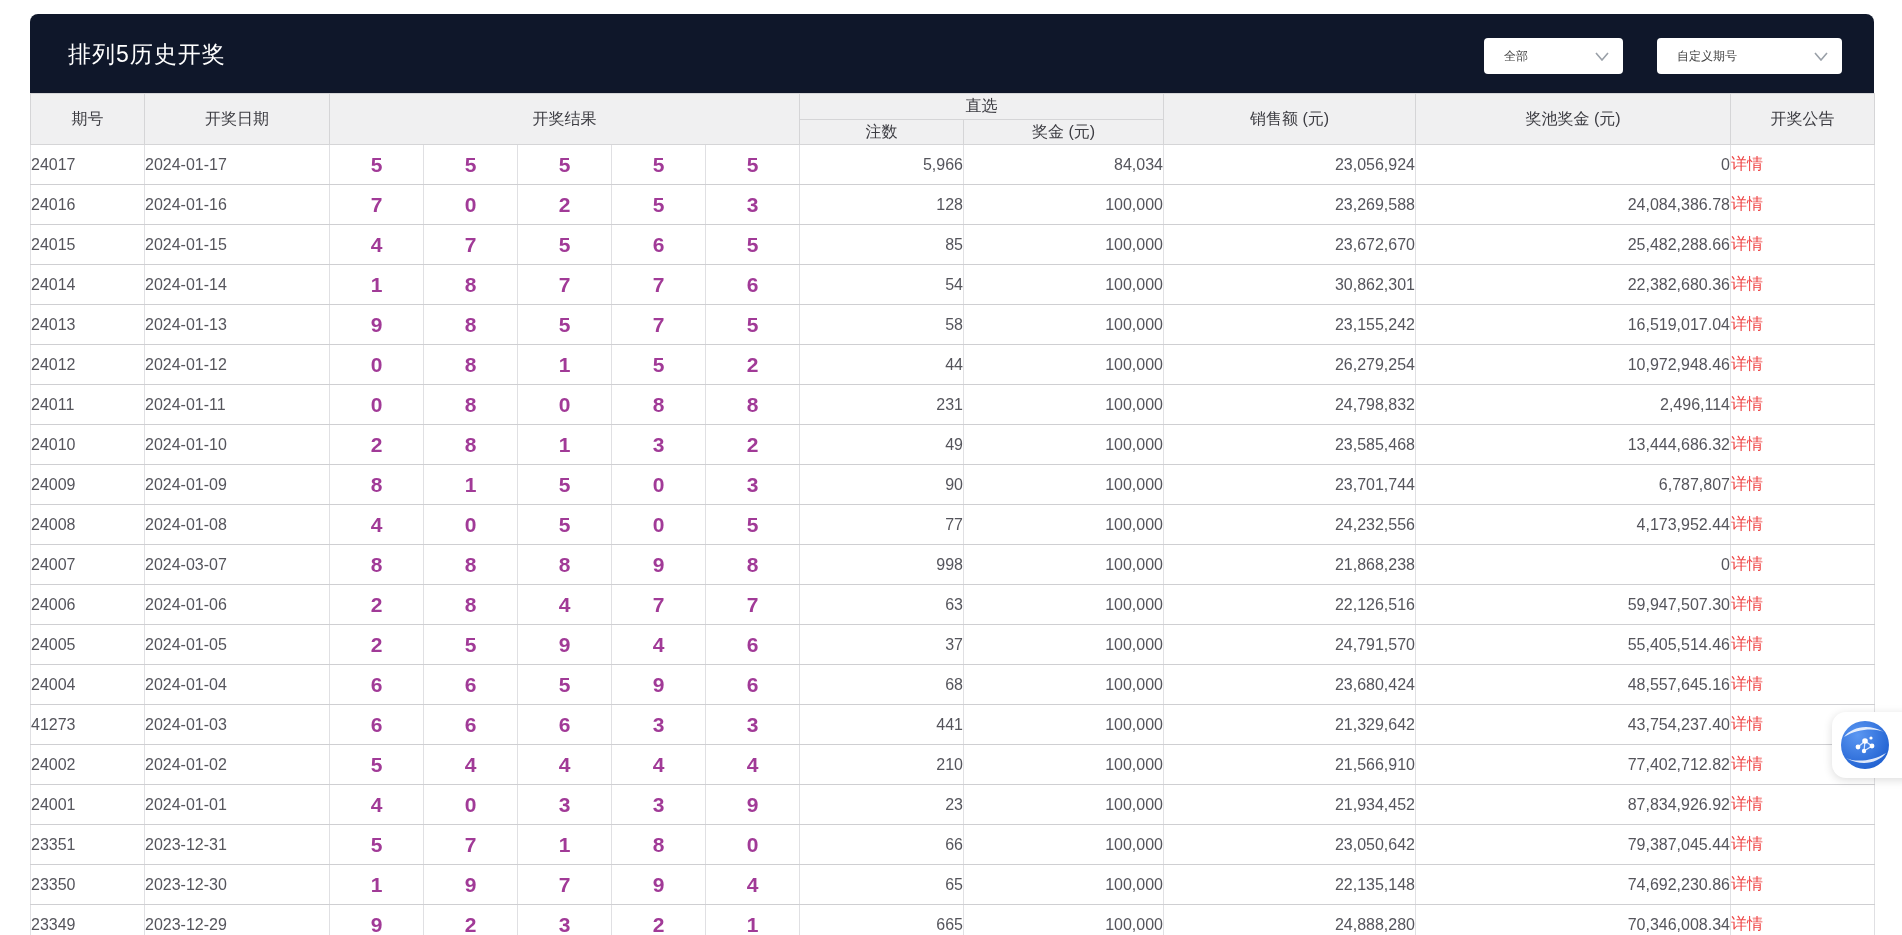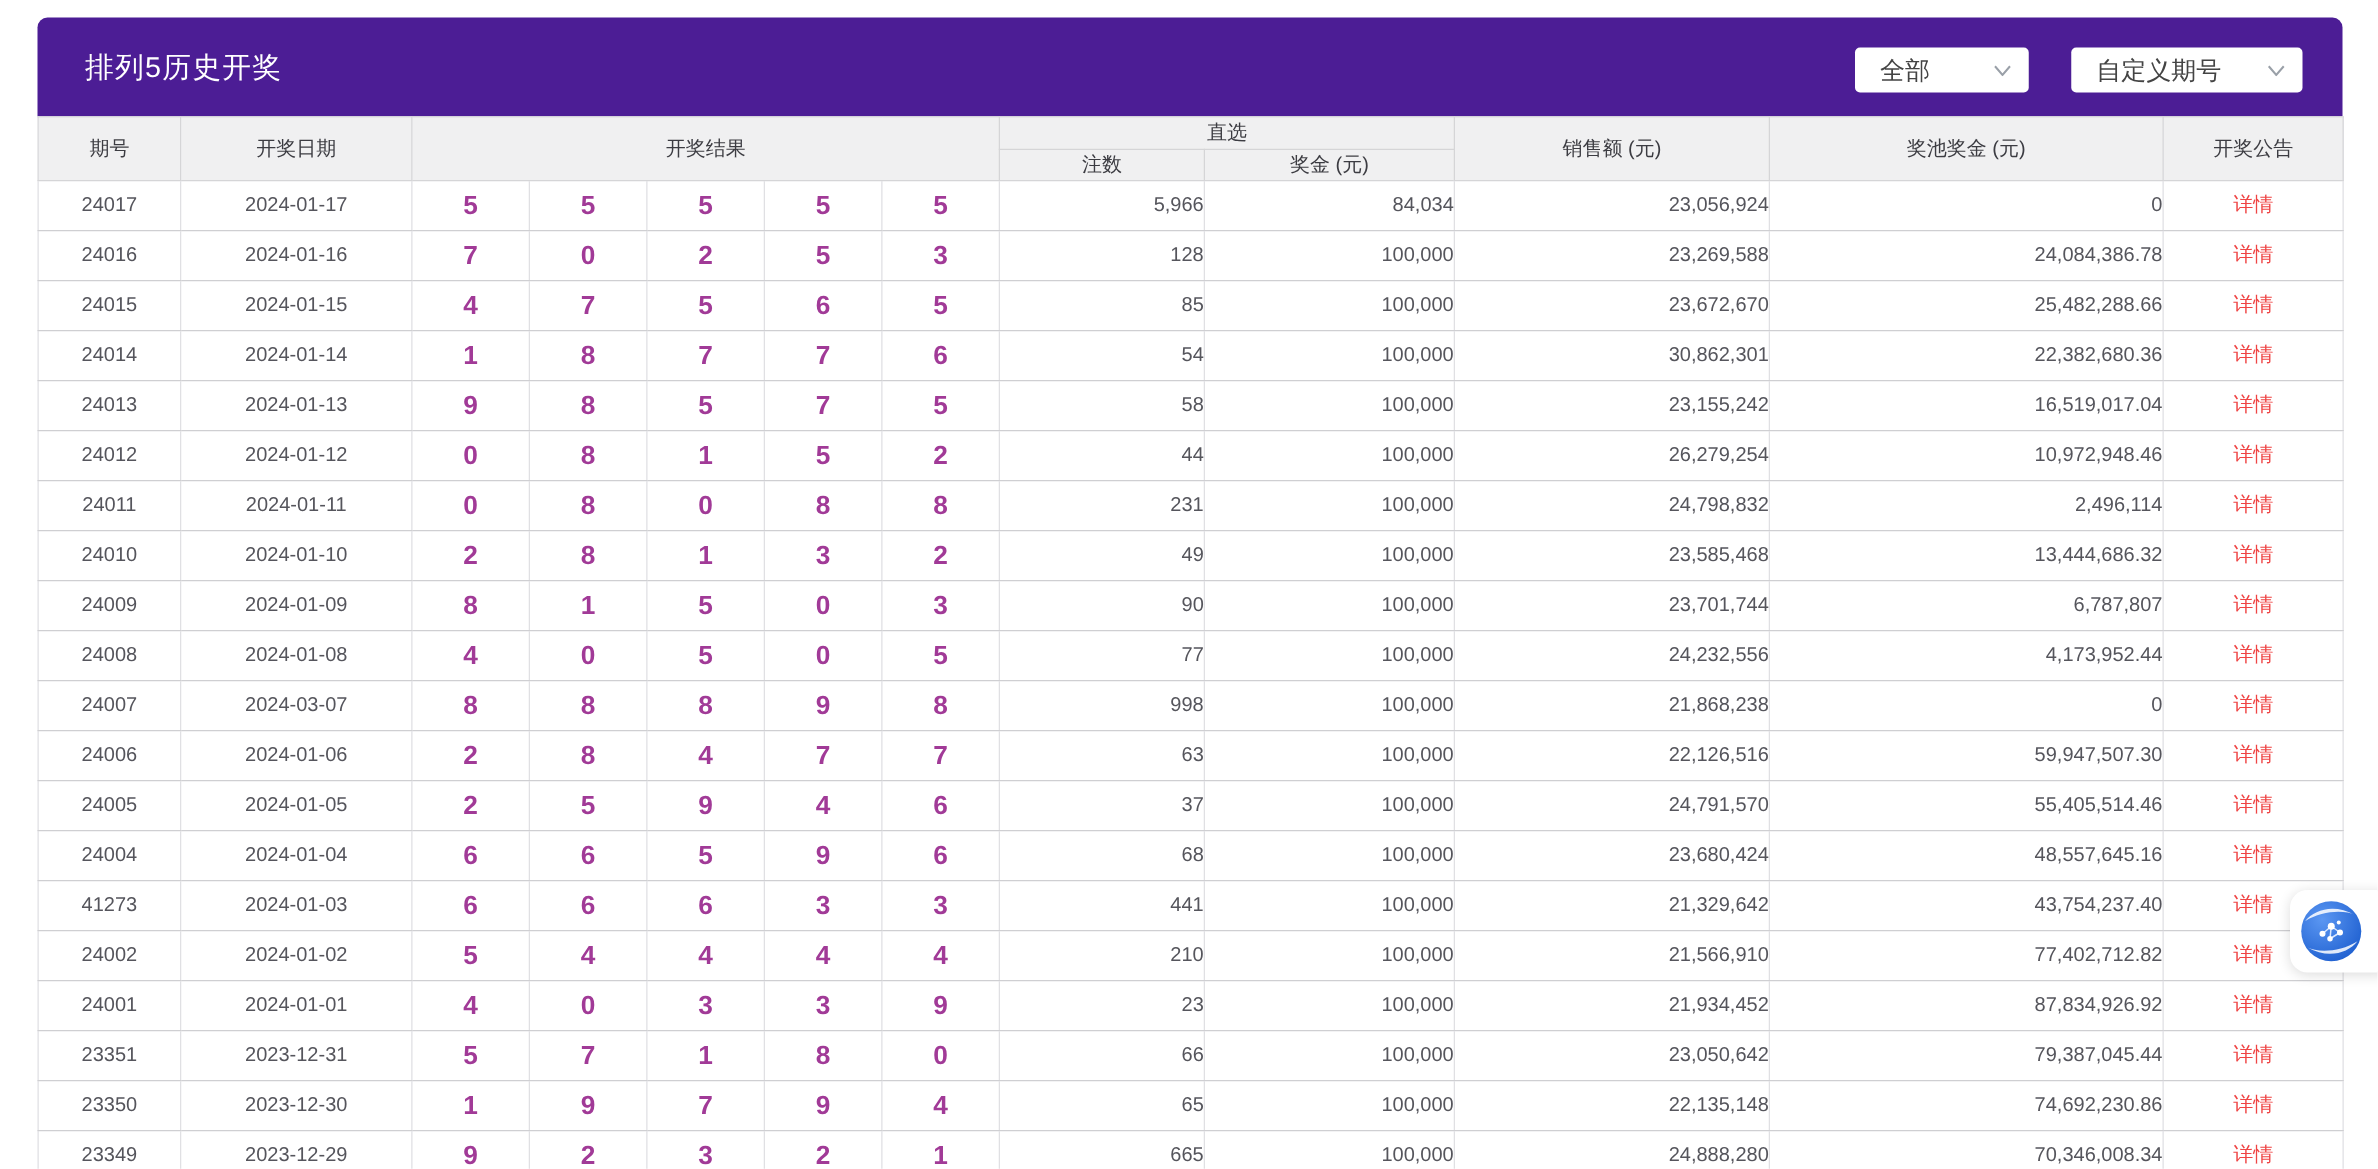--- a/index.html
+++ b/index.html
@@ -6,31 +6,31 @@
   html,body { margin:0; padding:0; }
   body {
     width:1902px; height:935px; overflow:hidden; background:#fff;
     font-family:"Liberation Sans","DejaVu Sans",sans-serif;
   }
   .page { position:relative; width:1902px; height:935px; }
 
   
   .topbar {
     position:absolute; left:30px; top:14px; width:1844px; height:79px;
-    background:#4c1d95; border-radius:8px 8px 0 0;
+    background:#0f172a; border-radius:8px 8px 0 0;
   }
   .topbar-title {
     position:absolute; left:38px; top:50%; transform:translateY(-50%);
     color:#ffffff; font-size:23px; letter-spacing:1px;
   }
   .selects { position:absolute; right:32px; top:24px; display:flex; gap:34px; }
   .select {
     background:#ffffff; border-radius:4px; height:36px;
     display:flex; align-items:center; justify-content:space-between;
-    padding:0 14px 0 20px; font-size:20px; color:#444; cursor:pointer;
+    padding:0 14px 0 20px; font-size:12px; color:#444; cursor:pointer;
   }
   .select.s1 { width:139px; }
   .select.s2 { width:185px;justify-content:space-between; }
   .chev { width:14px; height:9px; flex:0 0 auto; }
 
   
   table.results {
     position:absolute; left:30px; top:93px; width:1844px;
     border-collapse:collapse; table-layout:fixed;
   }
@@ -39,21 +39,21 @@
     font-weight:400; color:#3c3c42; font-size:16px; padding:0;
   }
   tr.hr1 th { height:26px; }
   tr.hr2 th { height:25px; }
   table.results tbody td {
     height:40px; padding:0;
     border-left:1px solid #e0e0e3; border-right:1px solid #e0e0e3;
     border-bottom:1px solid #cfcfd2;
     background:#ffffff;
   }
-  td.center { text-align:center; color:#55555c; font-size:16px; }
+  td.center { color:#55555c; font-size:16px; }
   td.digit  { text-align:center; color:#a13a97; font-weight:700; font-size:21px; }
   td.num    { text-align:right; padding-right:40px; color:#55555c; font-size:16px; }
   td.shade  { background:#f3f3f6; }
   a.detail  { color:#ef4444; text-decoration:none; font-size:16px; cursor:pointer; }
 
   
   .fab {
     position:absolute; left:1832px; top:712px; width:86px; height:66px;
     background:#fff; border-radius:14px; box-shadow:0 2px 10px rgba(0,0,0,.14);
     display:flex; align-items:center; cursor:pointer;

